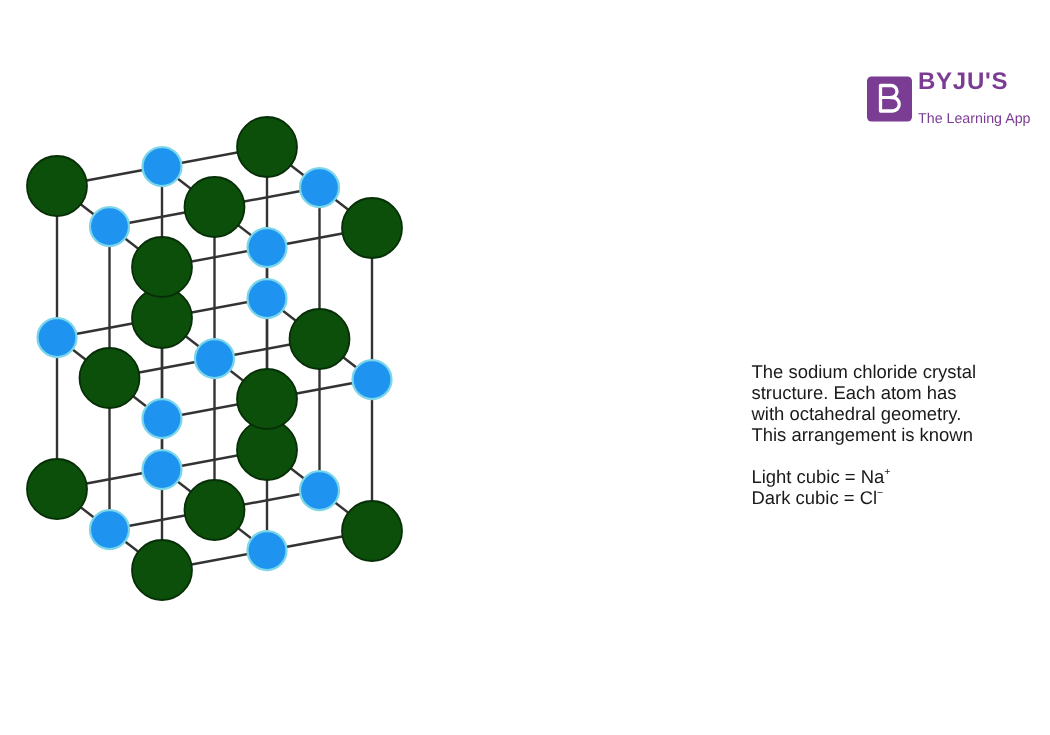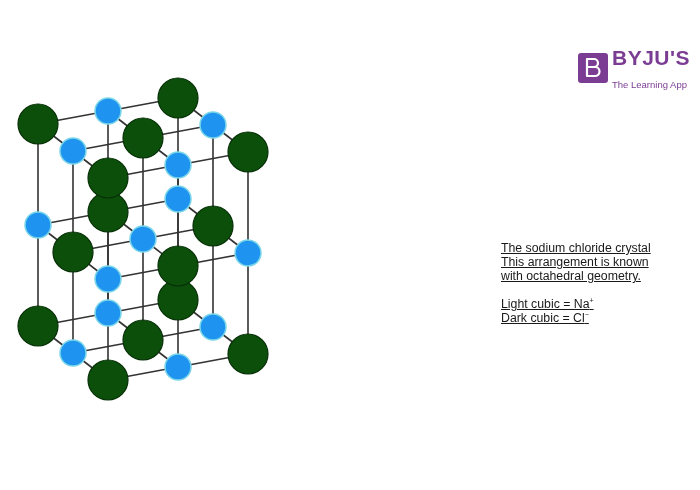--- a/index.html
+++ b/index.html
@@ -11,27 +11,27 @@
   #lattice { position: absolute; left: 0; top: 0; }
   .logo {
     position: absolute; left: 578px; top: 47px;
     display: flex; align-items: center;
   }
   .logo-mark {
     width: 30px; height: 30px; border-radius: 3px;
     background: #7b3d93; display: flex; align-items: center; justify-content: center;
   }
   .logo-text { margin-left: 4px; line-height: 1; }
-  .logo-name { font-size: 21px; font-weight: bold; color: #7b3d93; letter-spacing: 0.5px; }
+  .logo-name { font-size: 16px; font-weight: bold; color: #7b3d93; letter-spacing: 0.5px; }
   .logo-tag { font-size: 9.5px; color: #7b3d93; margin-top: 12px; }
   .caption {
     position: absolute; left: 501px; top: 241px; width: 200px;
     font-size: 12.3px; line-height: 14px; color: #1a1a1a;
   }
-  .caption p { margin: 0; text-decoration: underline; }
+  .caption p { margin: 0; }
   .caption .gap { height: 14px; }
   .legend-line { margin: 0; }
   sup { font-size: 7px; vertical-align: super; line-height: 0; }
 </style>
 </head>
 <body>
 
 <svg id="lattice" width="700" height="490" xmlns="http://www.w3.org/2000/svg">
   <g id="bonds">
       <line x1="108" y1="380" x2="178" y2="367" stroke="#333333" stroke-width="1.6"></line>
@@ -128,18 +128,19 @@
     </svg>
   </div>
   <div class="logo-text">
     <div class="logo-name">BYJU'S</div>
     <div class="logo-tag">The Learning App</div>
   </div>
 </div>
 
 <div class="caption">
   <p>The sodium chloride crystal</p>
+  <p>structure.  Each atom has</p>
+  <p>with octahedral geometry.</p>
   <p>This arrangement is known</p>
-  <p>with octahedral geometry.</p>
   <div class="gap"></div>
   <p class="legend-line"><span>Light cubic = Na</span><sup>+</sup></p>
   <p class="legend-line"><span>Dark cubic = Cl</span><sup>−</sup></p>
 </div>
 
 </body></html>

